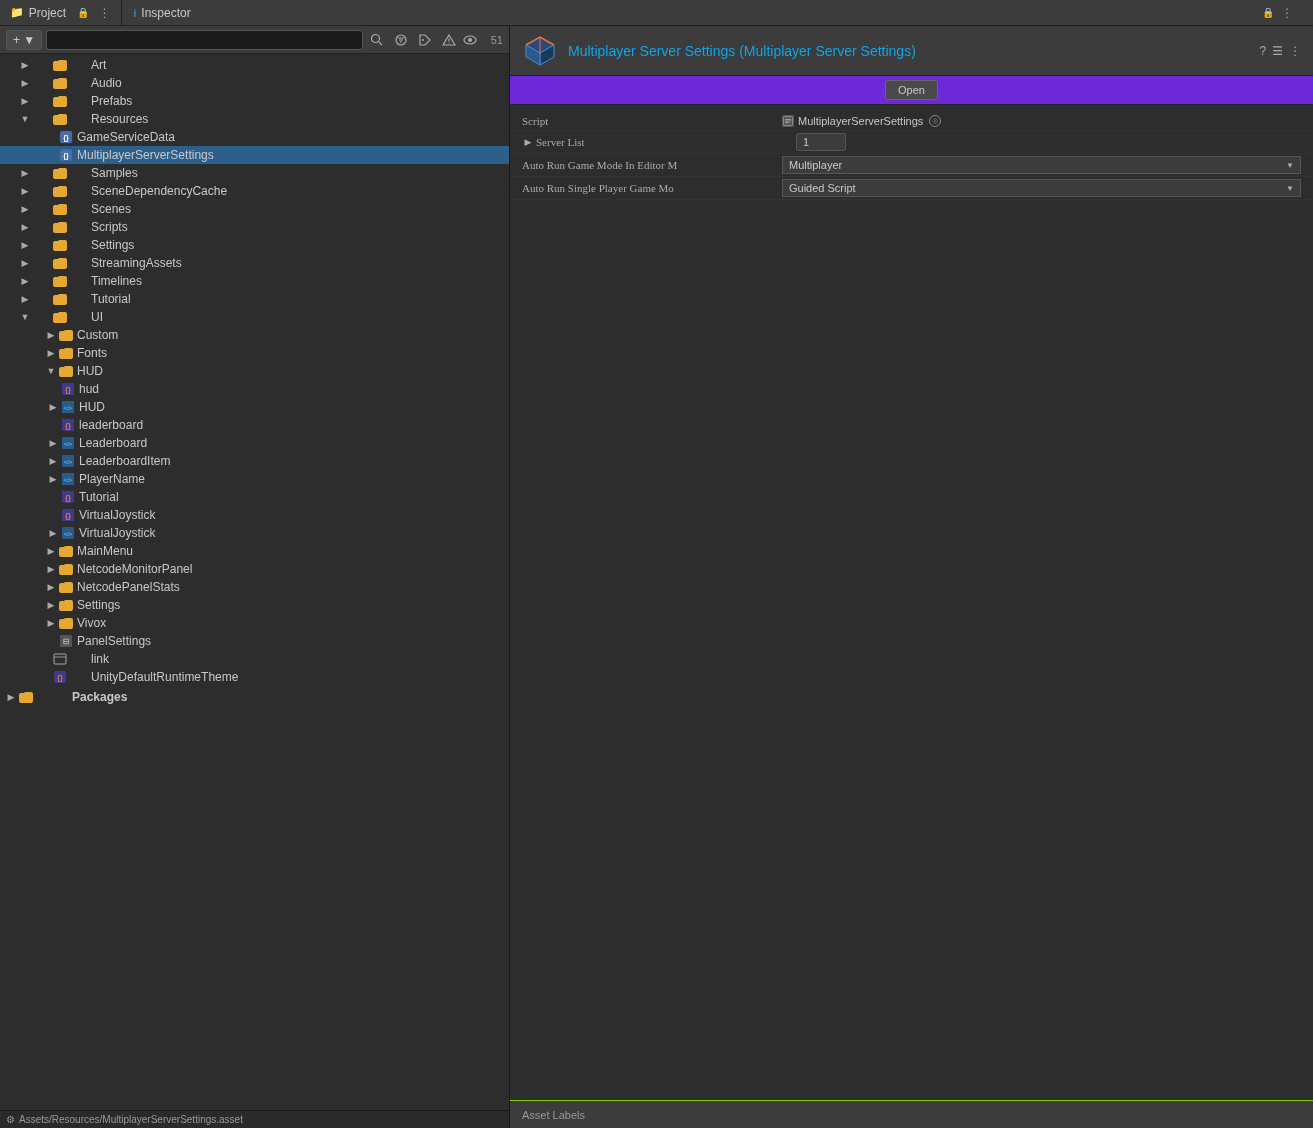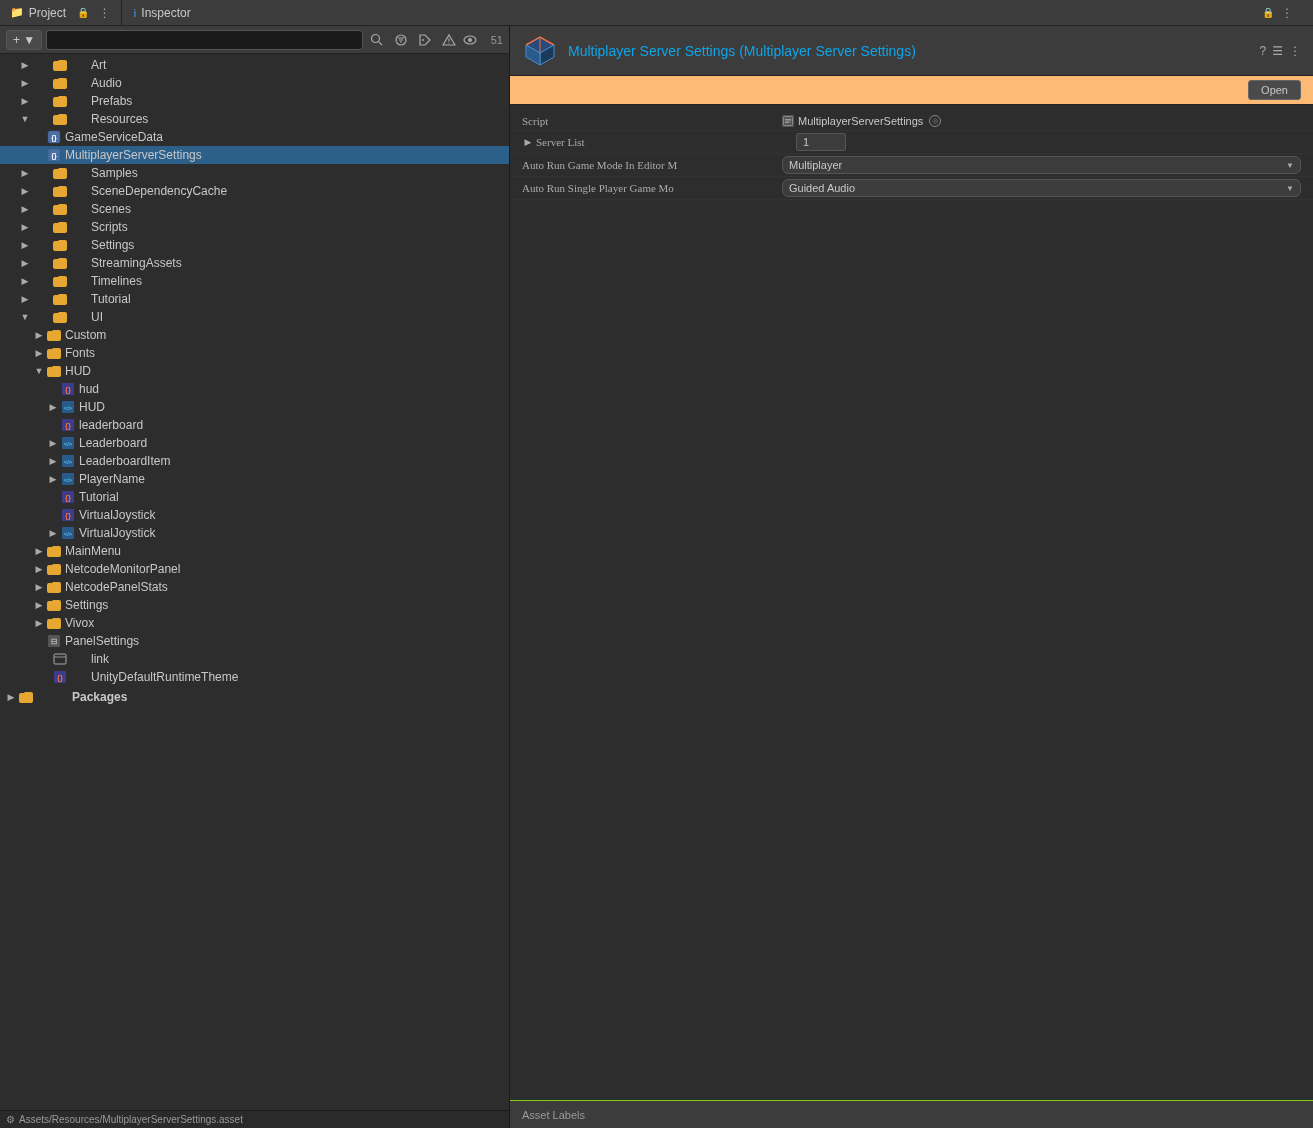--- a/index.html
+++ b/index.html
@@ -305,21 +305,21 @@
       font-size: 9px;
       color: #aaa;
       margin-right: 2px;
     }
 
     .dropdown-field {
       flex: 1;
       height: 18px;
       background: #3c3c3c;
       border: 1px solid #555;
-      border-radius: 6px;
+      border-radius: 0;
       display: flex;
       align-items: center;
       padding: 0 6px;
       justify-content: space-between;
       cursor: pointer;
       font-size: 11px;
       color: #c8c8c8;
     }
 
     .dropdown-arrow {
@@ -347,21 +347,21 @@
       display: flex;
       align-items: center;
       padding: 0 12px;
       font-size: 11px;
       color: #999;
     }
 
     
     .indent-1 { padding-left: 4px; }
     .indent-2 { padding-left: 18px; gap: 20px; }
-    .indent-3 { padding-left: 32px; }
+    .indent-3 { padding-left: 44px; }
     .indent-4 { padding-left: 46px; }
 
     .packages-section {
       margin-top: 2px;
     }
   </style>
 </head>
 <body>
 
 <div class="top-bar">
@@ -830,21 +830,21 @@
         </svg>
       </div>
       <div class="inspector-title">Multiplayer Server Settings (Multiplayer Server Settings)</div>
       <div class="inspector-header-icons">
         <span style="color:#aaa; font-size:12px;">?</span>
         <span style="color:#aaa; font-size:12px;">☰</span>
         <span style="color:#aaa; font-size:12px;">⋮</span>
       </div>
     </div>
 
-    <div style="display:flex; justify-content:flex-end; padding: 4px 12px; background:#fdba74; border-bottom:1px solid #222;">
+    <div style="display:flex; justify-content:center; padding: 4px 12px; background:#6d28d9; border-bottom:1px solid #222;">
       <button class="open-button">Open</button>
     </div>
 
     <div class="inspector-content">
 
       <div class="inspector-row">
         <div class="inspector-label">Script</div>
         <div class="inspector-value">
           <div class="script-value">
             <div class="script-icon-small">
@@ -876,21 +876,21 @@
             <span>Multiplayer</span>
             <span class="dropdown-arrow">▼</span>
           </div>
         </div>
       </div>
 
       <div class="inspector-row">
         <div class="inspector-label">Auto Run Single Player Game Mo</div>
         <div class="inspector-value">
           <div class="dropdown-field">
-            <span>Guided Audio</span>
+            <span>Guided Script</span>
             <span class="dropdown-arrow">▼</span>
           </div>
         </div>
       </div>
 
     </div>
 
     <div style="flex:1; background:#2d2d2d;"></div>
 
     <div class="inspector-footer">

